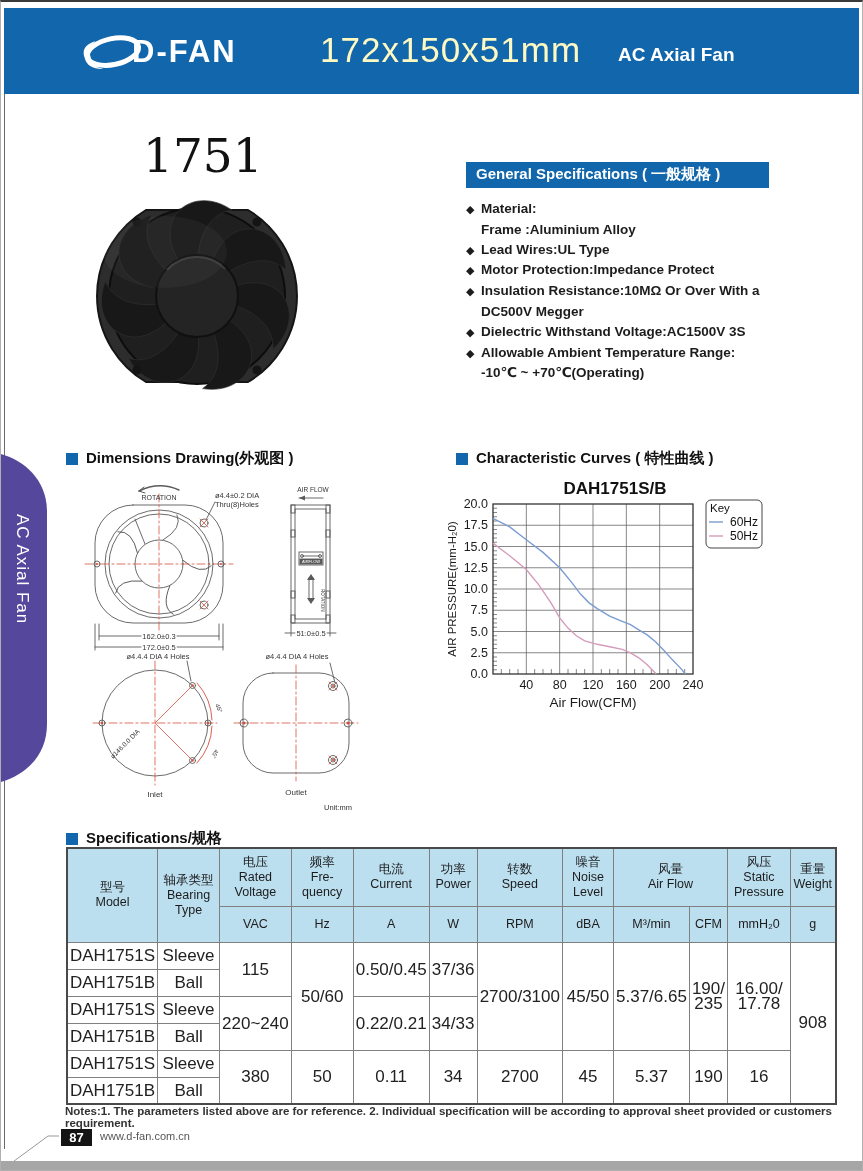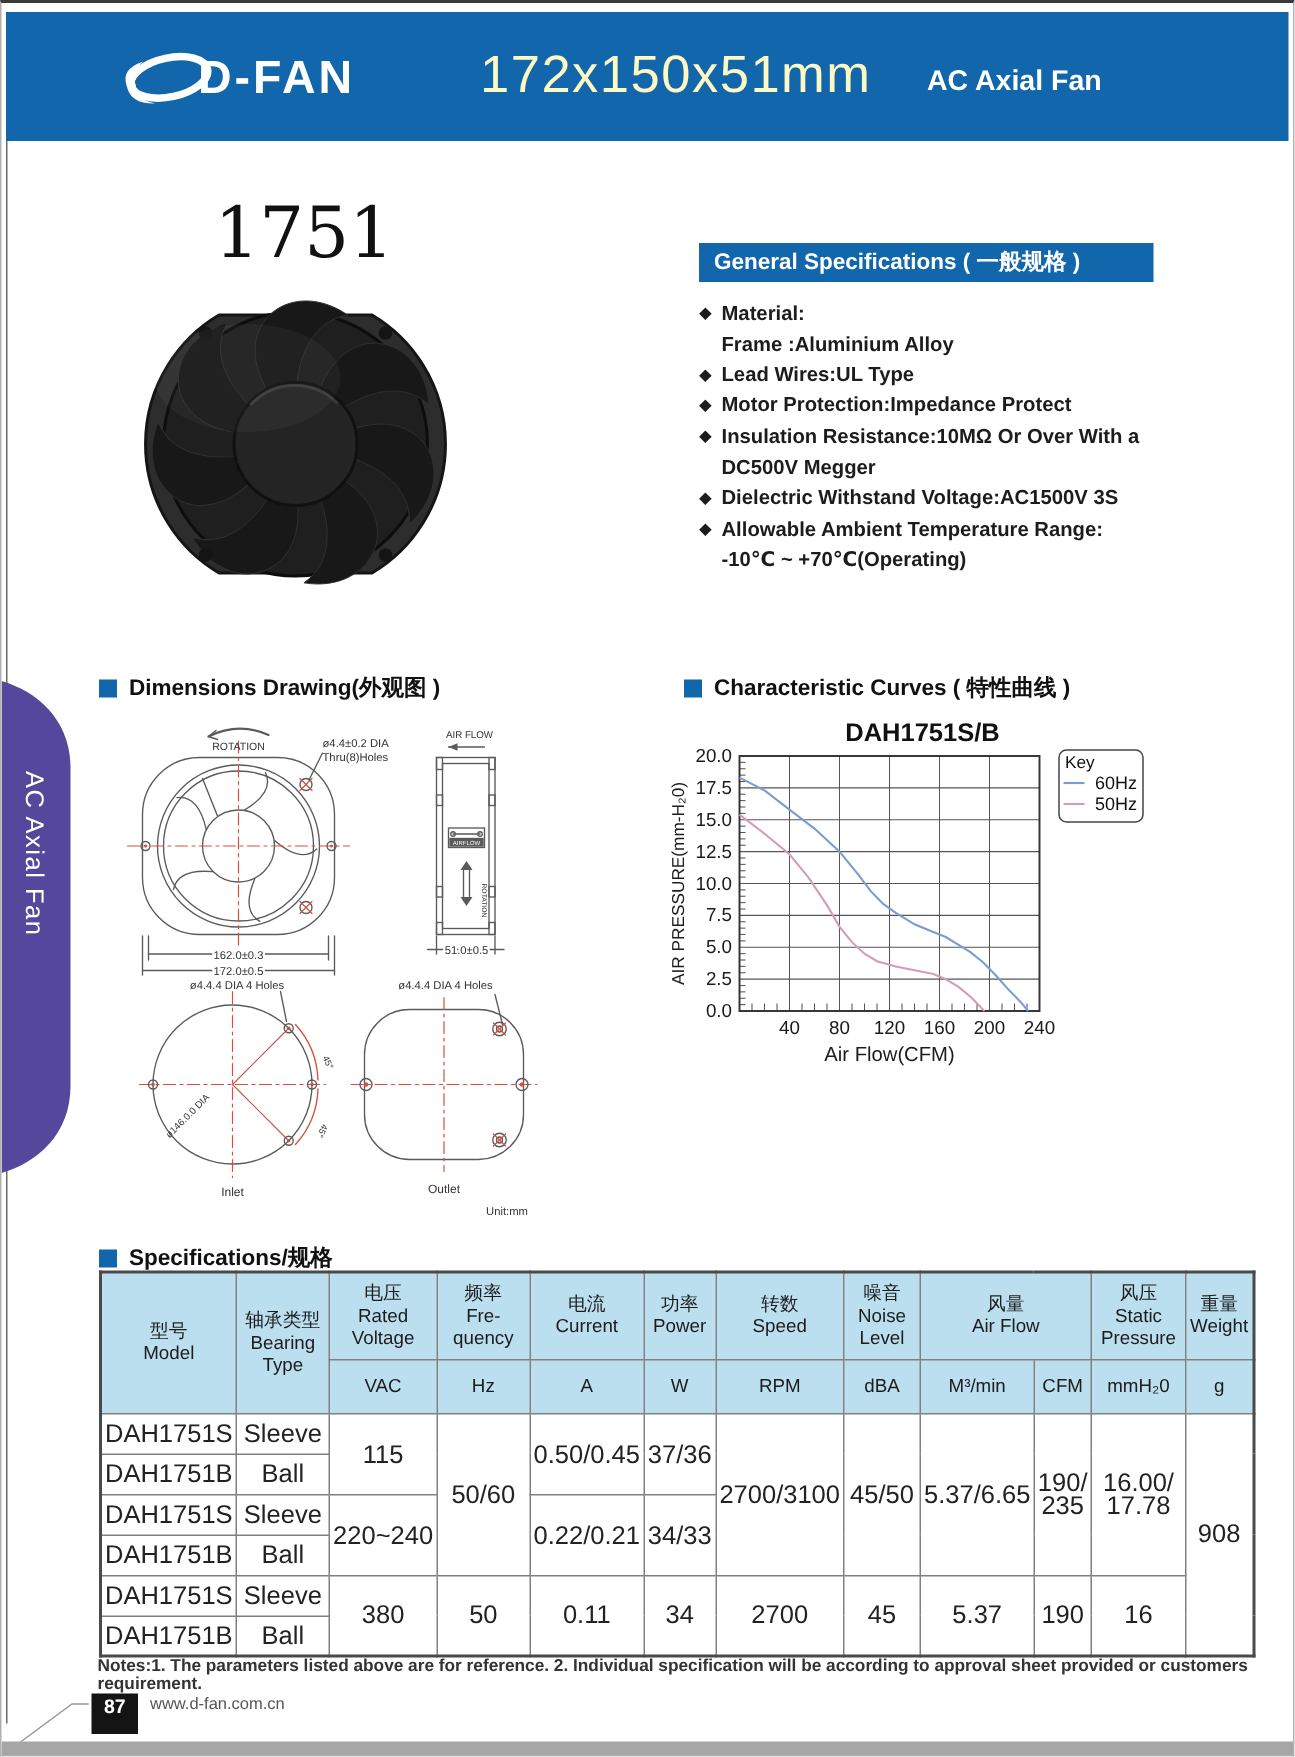--- a/index.html
+++ b/index.html
@@ -41,21 +41,21 @@
   
   .spec-table{position:absolute;left:65px;top:845px;border-collapse:collapse;table-layout:fixed;}
   .spec-table td,.spec-table th{border:1px solid #808080;text-align:center;vertical-align:middle;padding:1px 2px;box-sizing:border-box;}
   .spec-table{border:2px solid #4a4a4a;}
   .spec-table thead td{background:#bcdff0;font-weight:normal;font-size:12.5px;color:#1c1c1c;line-height:15px;}
   .spec-table tbody td{font-size:17px;color:#222;line-height:15px;}
   .pre{white-space:pre-line;}
   .rowh{height:27px;}
   
   .notes{position:absolute;left:64px;top:1103px;font-size:11.5px;color:#333;font-weight:bold;}
-  .pageno{position:absolute;left:60px;top:1127px;width:31px;height:27px;background:#141414;color:#fff;font-size:13px;font-weight:bold;text-align:center;line-height:17px;}
+  .pageno{position:absolute;left:60px;top:1127px;width:31px;height:17px;background:#141414;color:#fff;font-size:13px;font-weight:bold;text-align:center;line-height:17px;}
   .site{position:absolute;left:99px;top:1128px;font-size:11px;color:#555;}
   .footline{position:absolute;left:0;top:1120px;}
   .graybar{position:absolute;left:0;bottom:0;width:100%;height:9px;background:#a6a6a6;}
   svg text{font-family:"Liberation Sans","DejaVu Sans",sans-serif;}
 </style>
 </head>
 <body>
 
 <div class="page">
 

